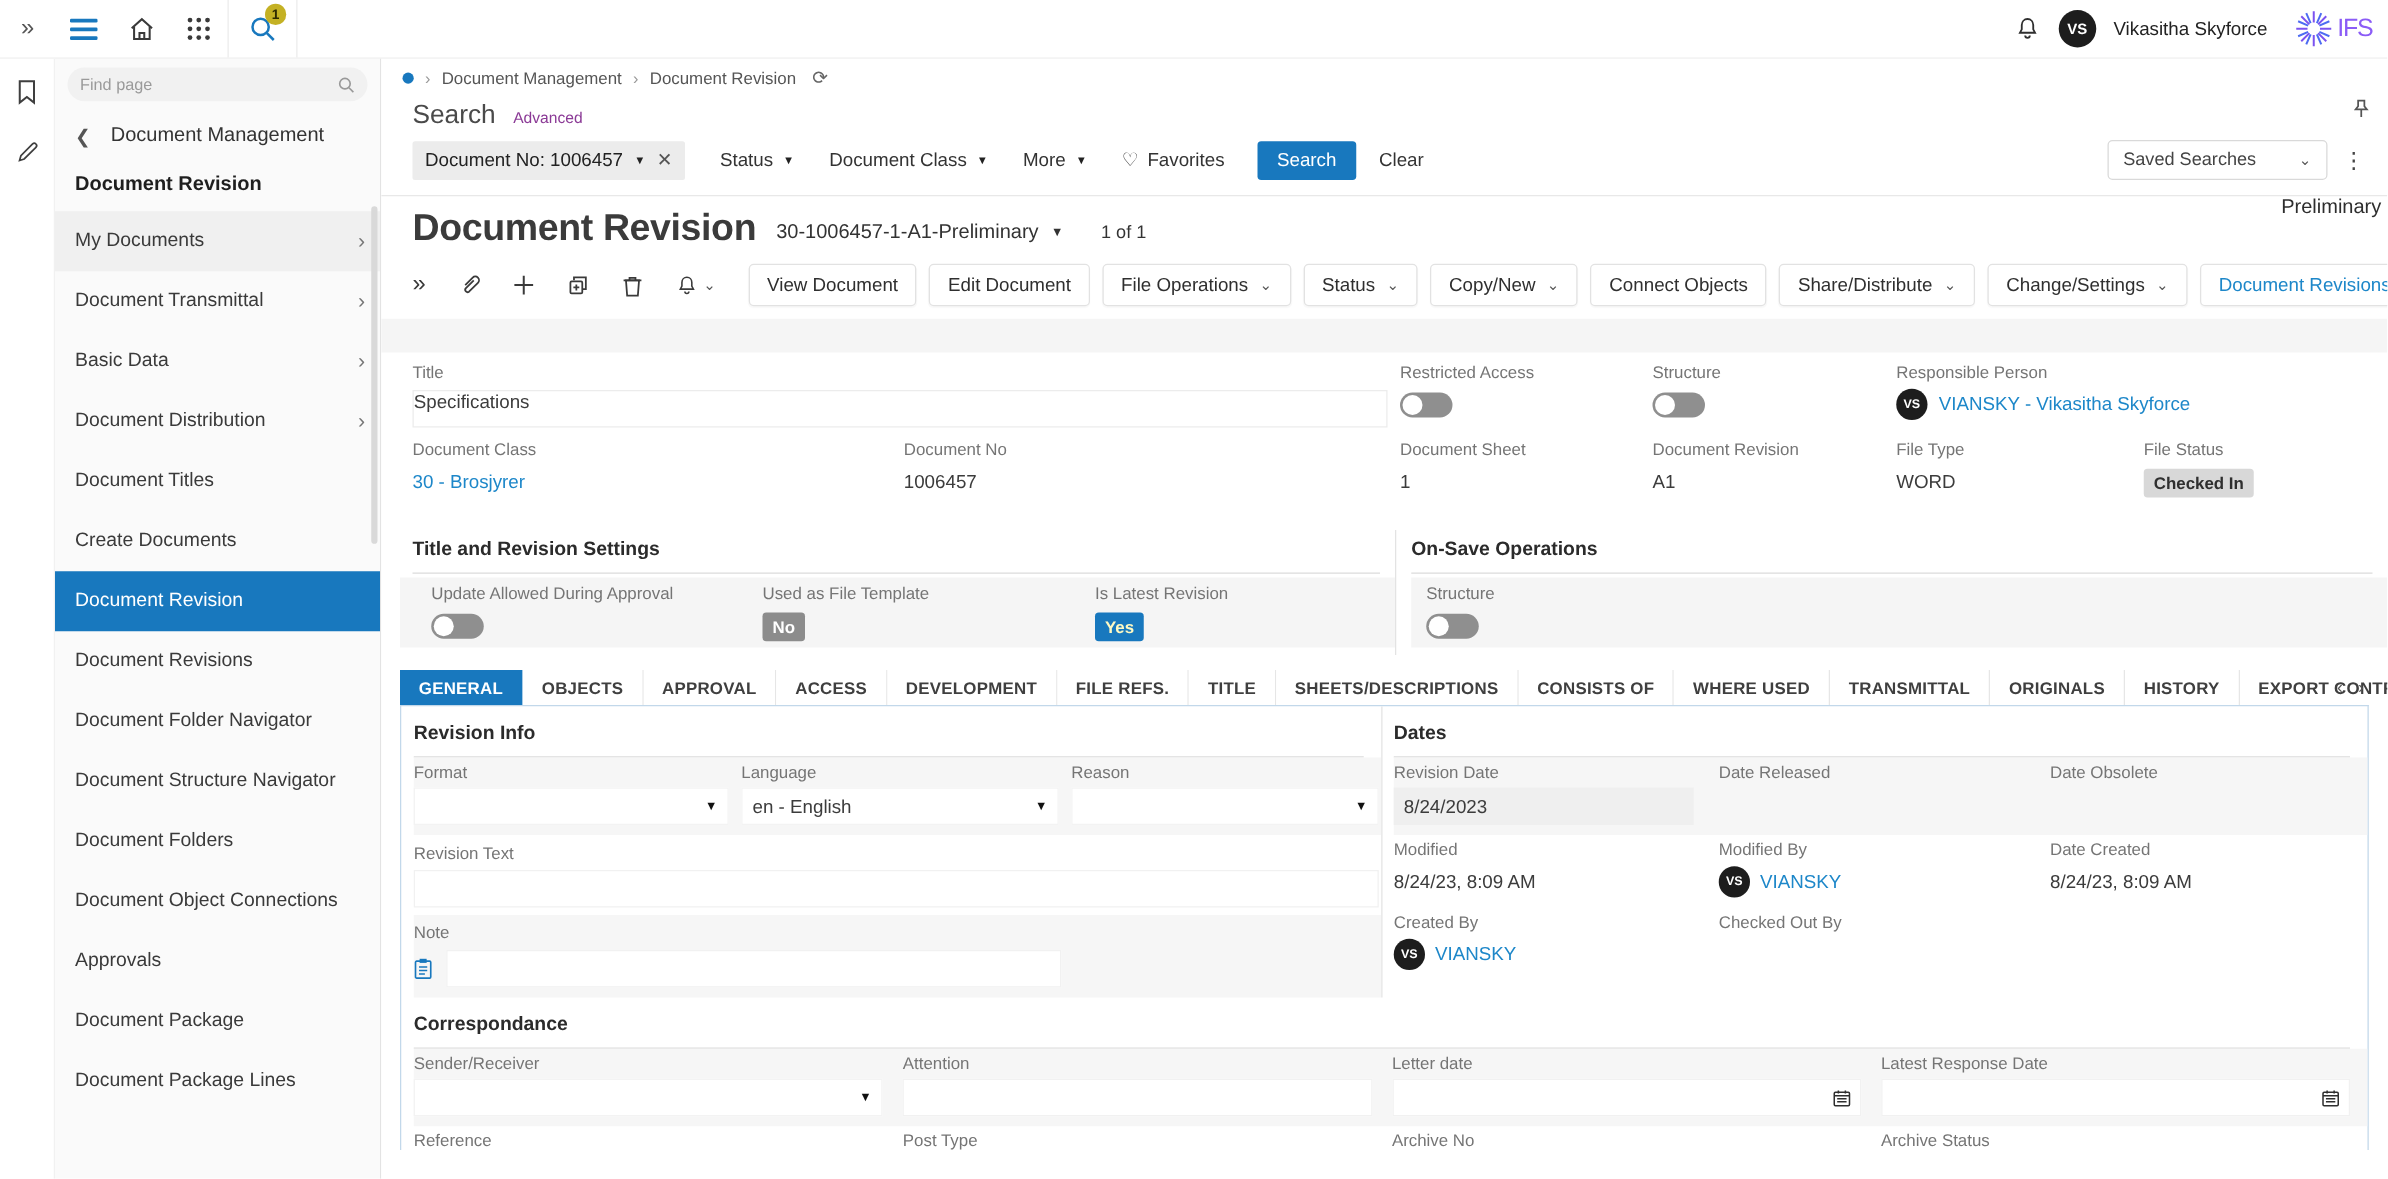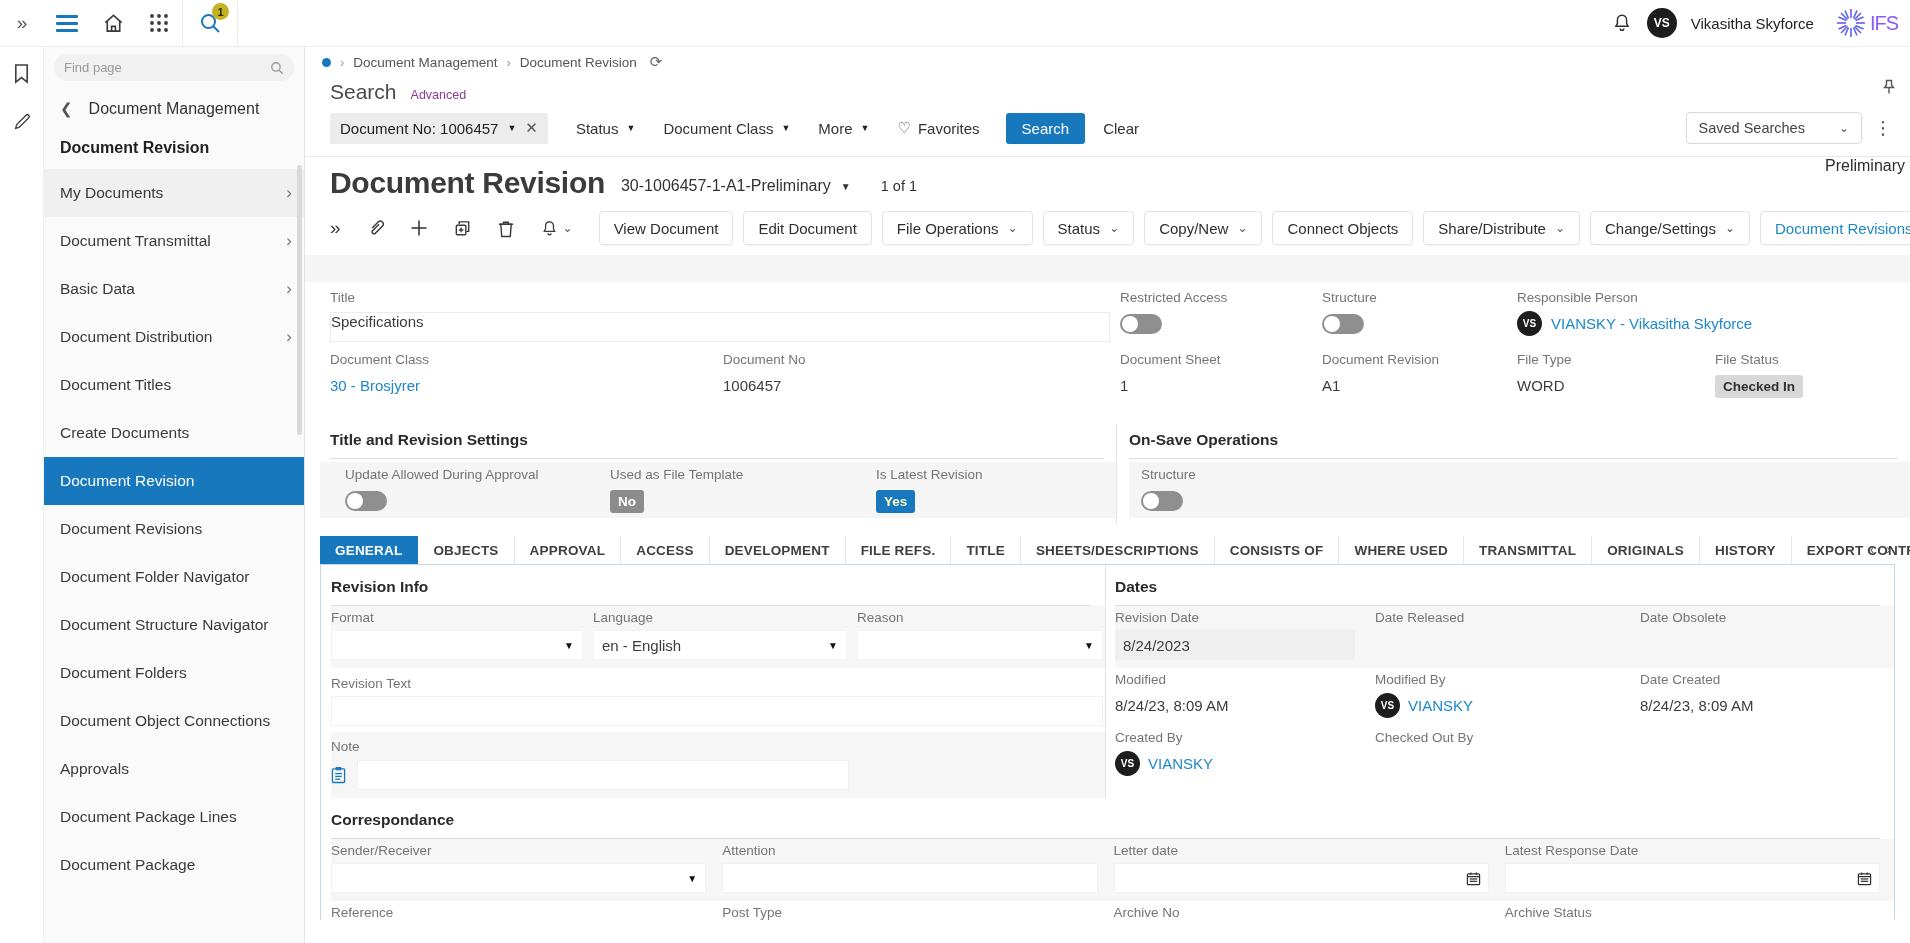--- a/index.html
+++ b/index.html
@@ -264,24 +264,24 @@
         <div class="side-item">
           <span>Document Folders</span>
         </div>
         <div class="side-item">
           <span>Document Object Connections</span>
         </div>
         <div class="side-item">
           <span>Approvals</span>
         </div>
         <div class="side-item">
+          <span>Document Package</span>
+        </div>
+        <div class="side-item">
           <span>Document Package Lines</span>
-        </div>
-        <div class="side-item">
-          <span>Document Package</span>
         </div>
       </div>
     <div class="side-scroll"></div>
   </div>
 
   <div class="main">
 
     <div class="breadcrumb">
       <span class="bc-dot"></span>
       <span class="bc-sep">›</span>

